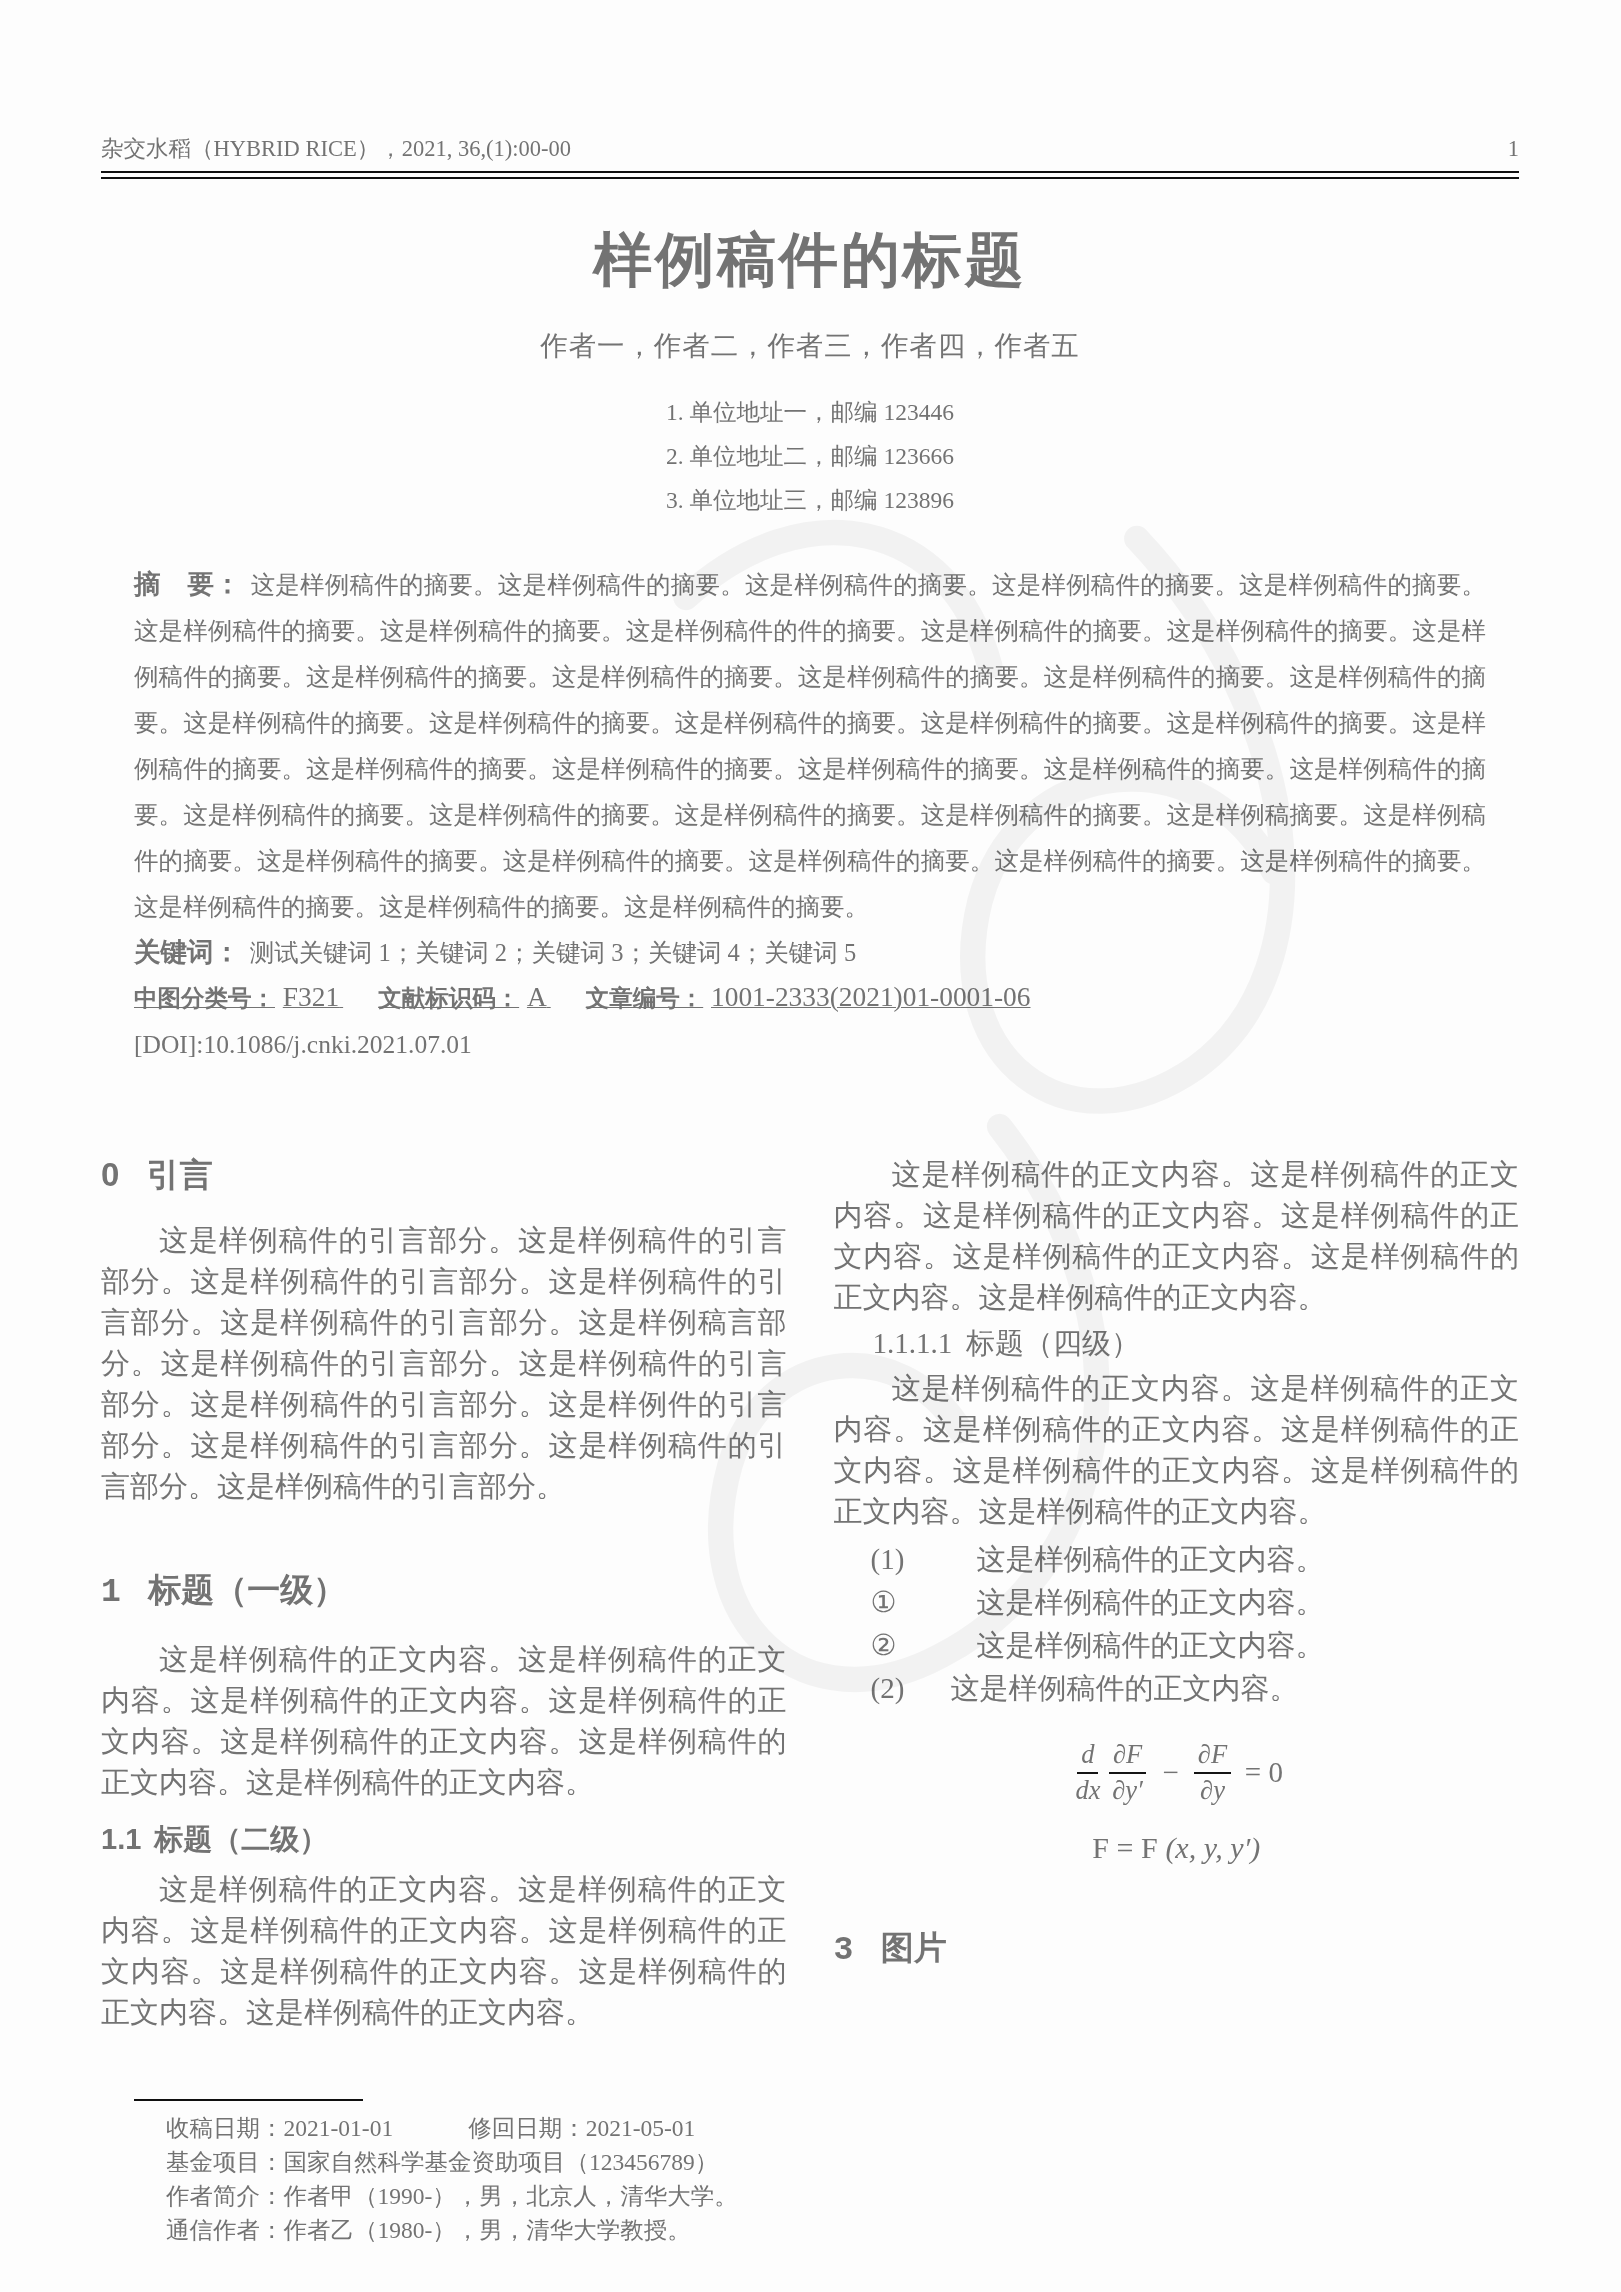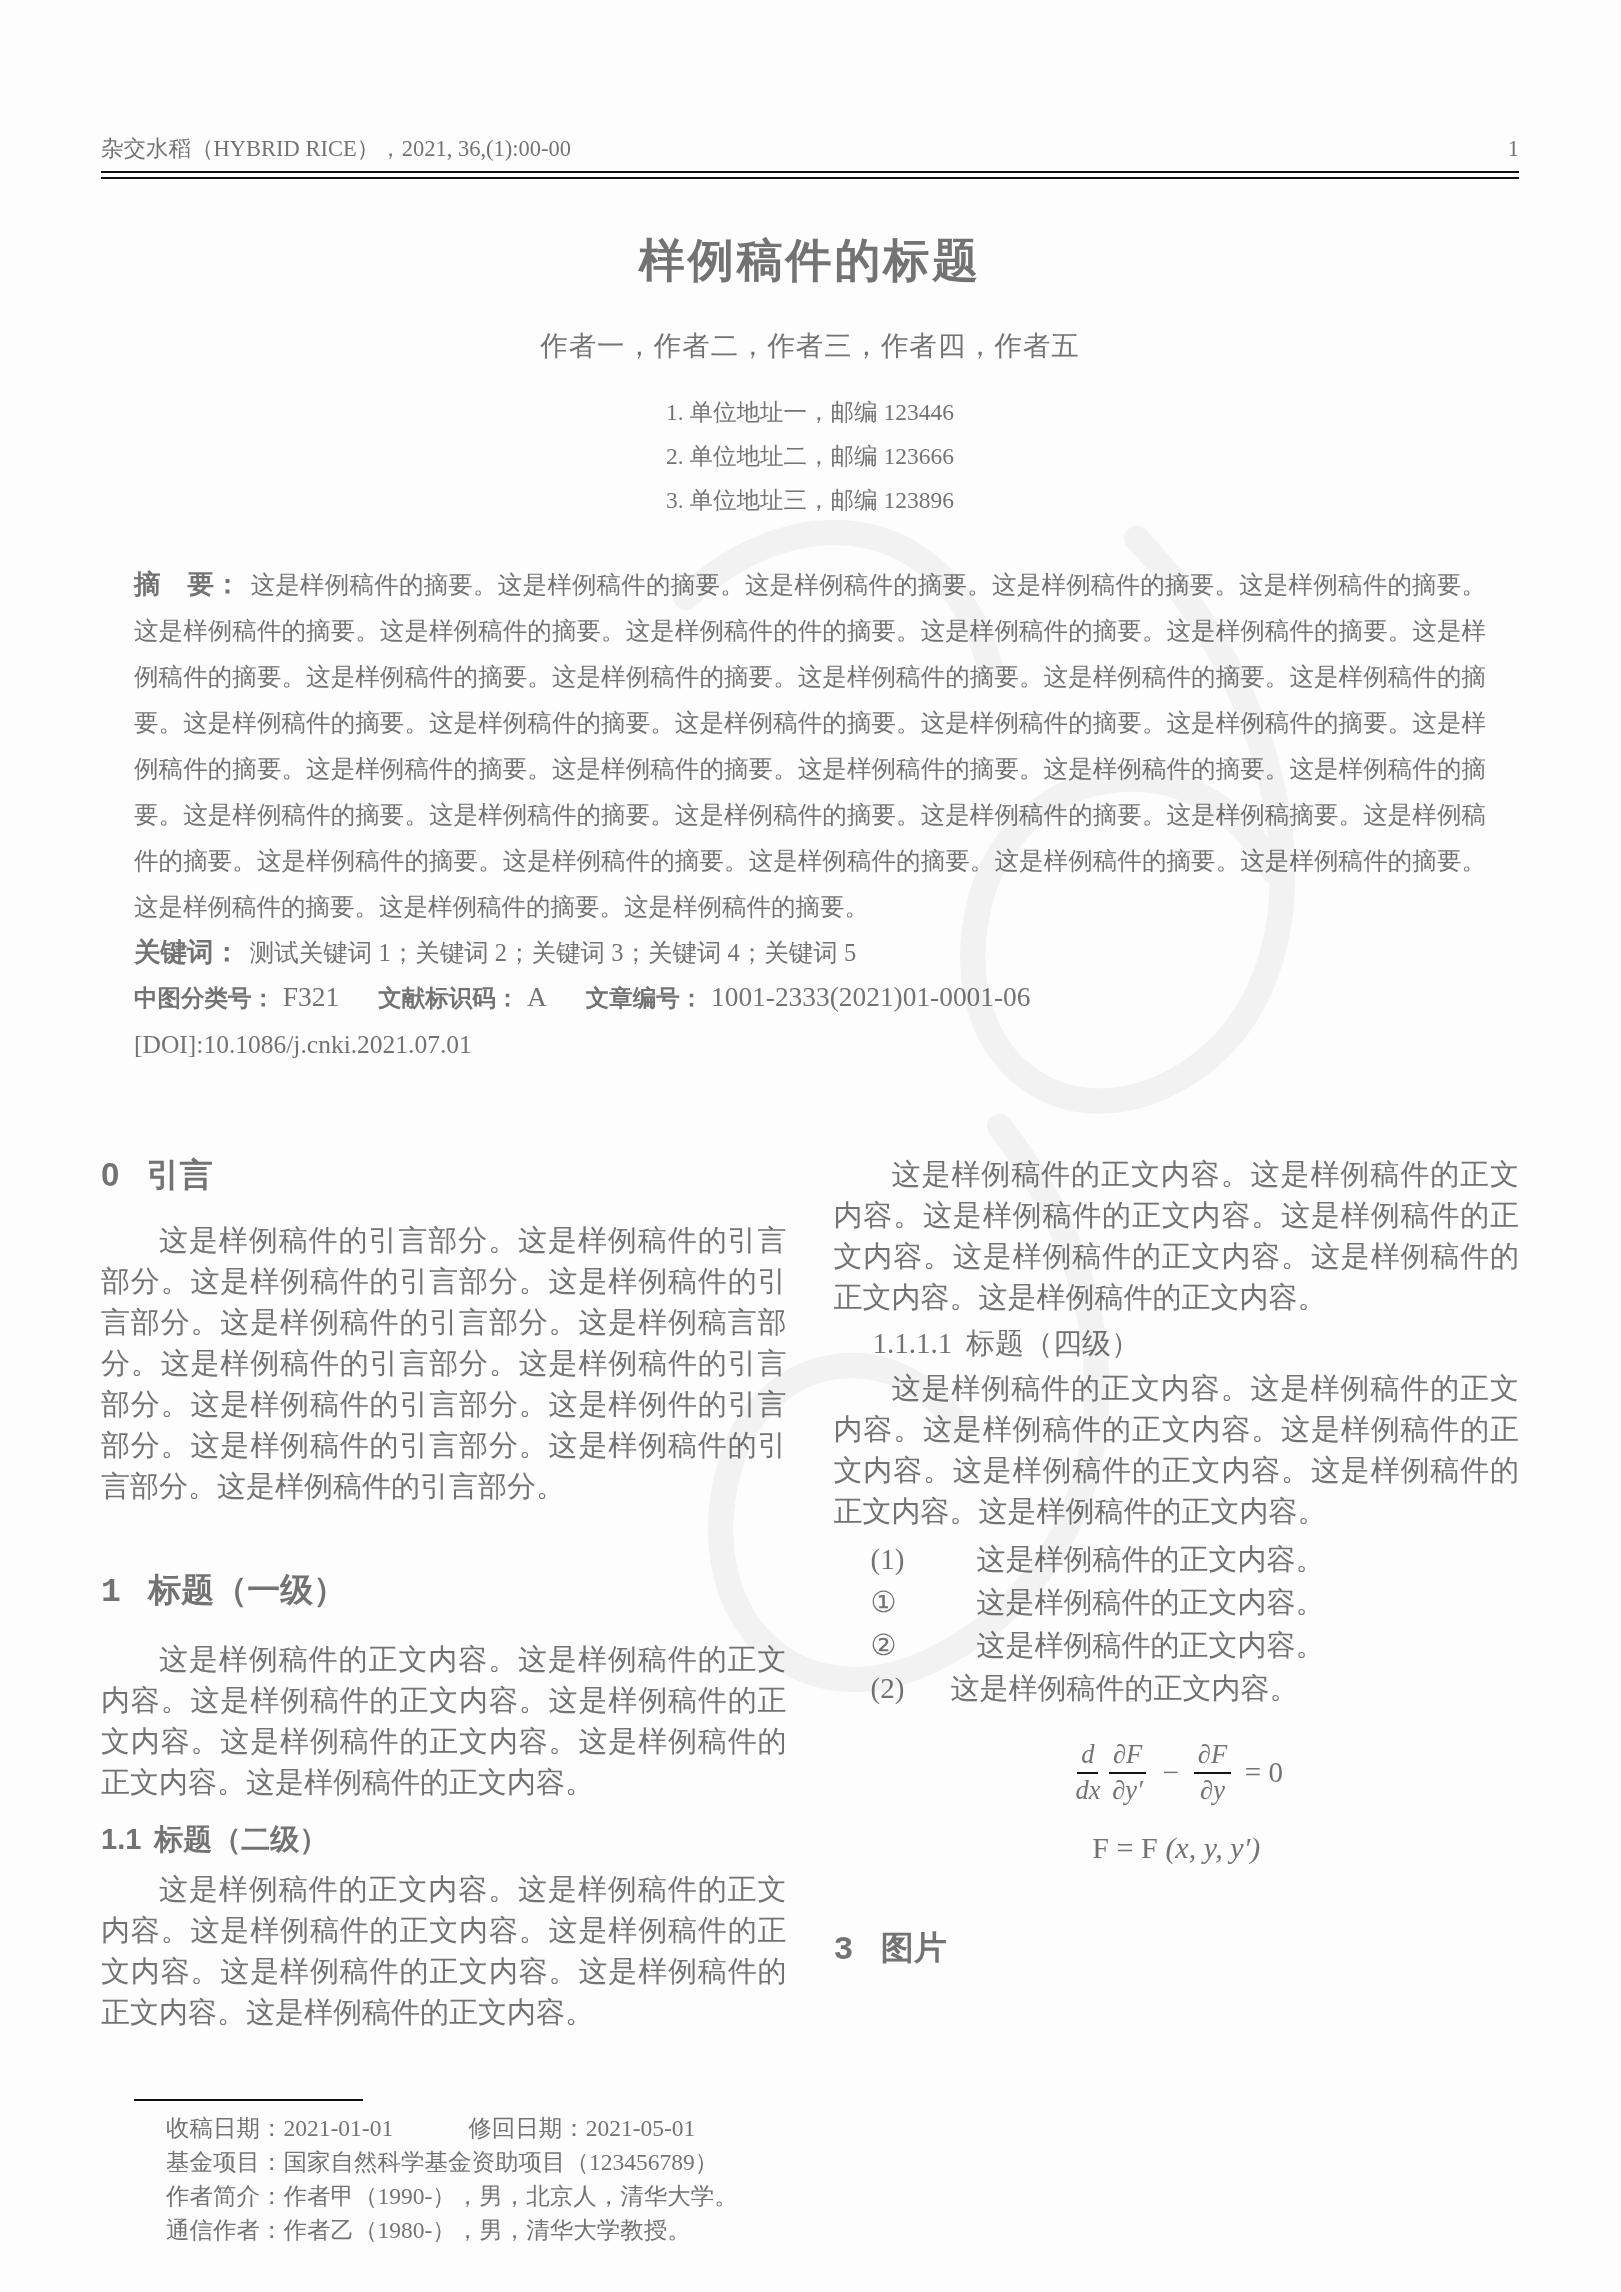--- a/index.html
+++ b/index.html
@@ -12,31 +12,31 @@
   
   .watermark { position:absolute; left:392px; top:421px; pointer-events:none; }
 
   
   .header-area { padding-top:135px; position:relative; }
   .header-row { display:flex; justify-content:space-between; align-items:flex-end; font-size:22.5px; line-height:27.4px; }
   .double-rule { margin-top:8.8px; height:3.9px; border-top:2.9px solid #101010; border-bottom:2px solid #101010; }
 
   
   .title { margin:47px 0 0; text-align:center; font-family:"Liberation Sans","DejaVu Sans",sans-serif;
-           font-weight:700; font-size:46px; letter-spacing:2.9px; line-height:69px; }
+           font-weight:700; font-size:59px; letter-spacing:2.9px; line-height:69px; }
   .authors { margin-top:33px; text-align:center; font-size:27.4px; letter-spacing:1px; }
   .affils { margin-top:25.5px; text-align:center; font-size:23.5px; }
   .affil { line-height:44px; }
 
   .abstract-block { margin-top:39px; padding:0 33px; }
   .abstract-block p { margin:0; }
   .abstract { font-size:24.5px; line-height:46px; text-align:justify; }
   .blk-label { font-family:"Liberation Sans","DejaVu Sans",sans-serif; font-weight:700; font-size:26.5px; padding-right:9.8px; }
   .kw { font-size:24.5px; line-height:45px; }
-  .meta-row { line-height:45px; }
+  .meta-row { line-height:45px;text-decoration:underline; }
   .meta-label { font-family:"Liberation Sans","DejaVu Sans",sans-serif; font-weight:700; font-size:23.5px; padding-right:7.8px; }
   .meta-value { font-size:27.4px; }
   .meta-gap { margin-left:35px; }
   .doi-row { font-size:25.5px; line-height:43px; }
 
   
   .columns { display:flex; gap:47px; margin-top:88px;justify-content:center; }
   .col { width:686px; display:flex; flex-direction:column; }
   .col-left { min-height:1093px; }
 

